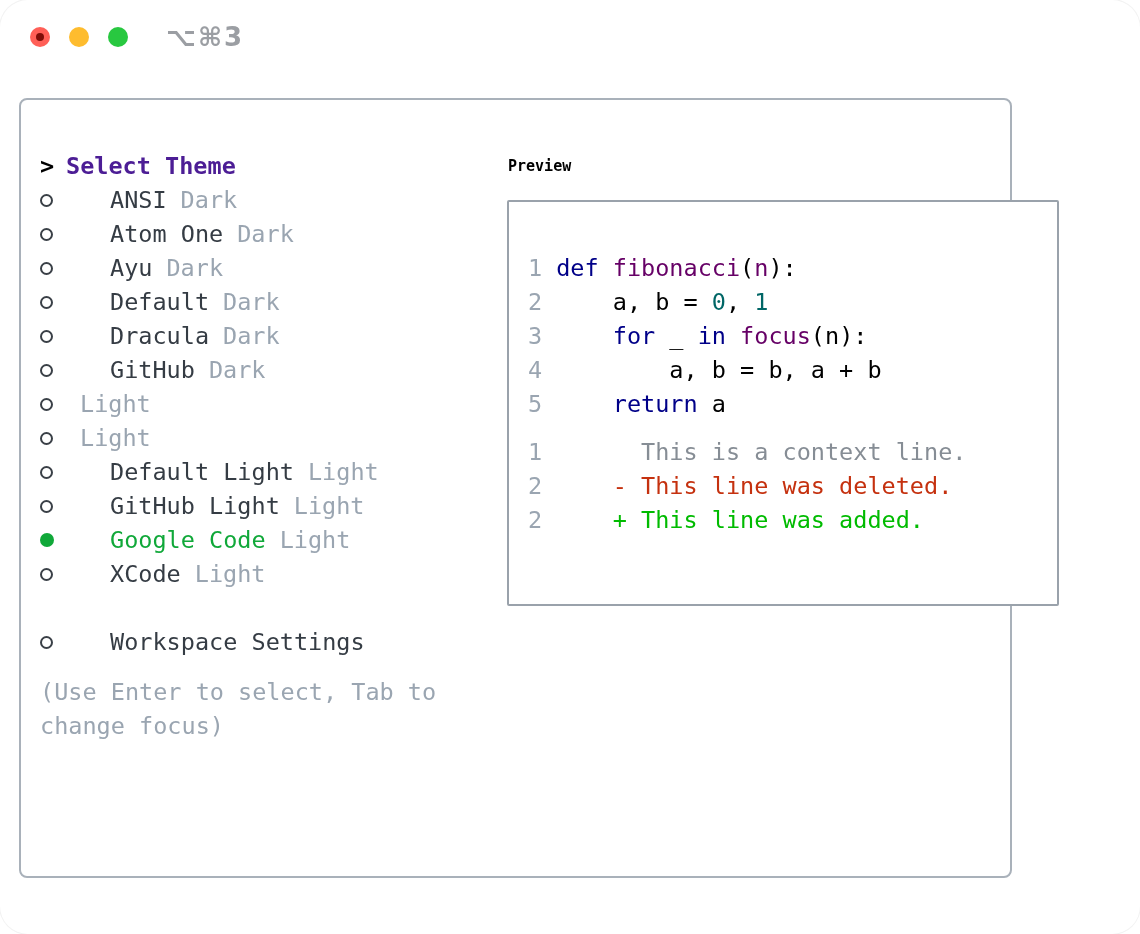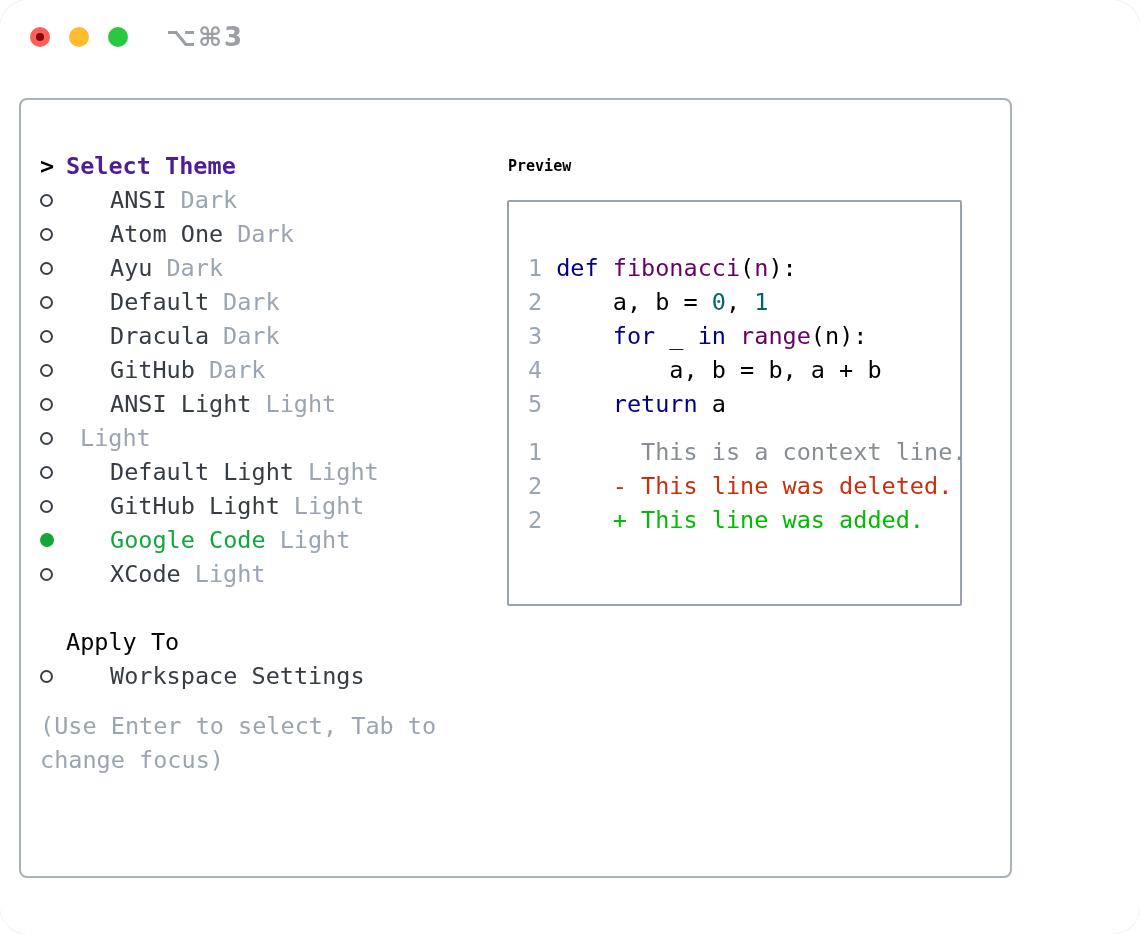--- a/index.html
+++ b/index.html
@@ -68,21 +68,21 @@
   .help { color: var(--muted); margin-top: 16px; }
   .help .row { display: block; }
   
   .preview-title {
     position: absolute; left: 479px; top: 49px;
     height: 34px; line-height: 34px;
     font-size: 15px; font-weight: bold; color: #000; margin-left: 8px;
   }
   .preview-box {
     position: absolute; left: 486px; top: 100px;
-    width: 455px; height: 406px;
+    width: 552px; height: 406px;
     border: 2px solid var(--box-border);
     border-radius: 2px;
     box-sizing: border-box;
     background: #fff;
   }
   .code-pad { position: absolute; left: 19px; top: 49px; }
   .crow { height: 34px; line-height: 34px; white-space: pre; font-size: 23.5px; }
   .lineno { color: var(--lineno); margin-right: 14px; }
   .diff-block { margin-top: 14px; }
   .tok-keyword  { color: var(--keyword); }
@@ -114,50 +114,49 @@
         <span class="marker-col arrow">&gt;</span><span class="picker-title">Select Theme</span>
       </div>
 
       <div id="theme-list">
           <div class="row"><span class="bullet"></span><span class="item-label">ANSI</span><span class="item-variant">Dark</span></div>
           <div class="row"><span class="bullet"></span><span class="item-label">Atom One</span><span class="item-variant">Dark</span></div>
           <div class="row"><span class="bullet"></span><span class="item-label">Ayu</span><span class="item-variant">Dark</span></div>
           <div class="row"><span class="bullet"></span><span class="item-label">Default</span><span class="item-variant">Dark</span></div>
           <div class="row"><span class="bullet"></span><span class="item-label">Dracula</span><span class="item-variant">Dark</span></div>
           <div class="row"><span class="bullet"></span><span class="item-label">GitHub</span><span class="item-variant">Dark</span></div>
-          <div class="row"><span class="bullet"></span><span class="item-label">ANSI Light</span><span class="item-variant">Light</span></div>
+          <div class="row"><span class="bullet"></span><span class="item-variant">Light</span></div>
           <div class="row"><span class="bullet"></span><span class="item-variant">Light</span></div>
           <div class="row"><span class="bullet"></span><span class="item-label">Default Light</span><span class="item-variant">Light</span></div>
           <div class="row"><span class="bullet"></span><span class="item-label">GitHub Light</span><span class="item-variant">Light</span></div>
           <div class="row"><span class="bullet selected"></span><span class="item-label selected-text">Google Code</span><span class="item-variant">Light</span></div>
           <div class="row"><span class="bullet"></span><span class="item-label">XCode</span><span class="item-variant">Light</span></div>
         </div>
 
       <div class="spacer-row"></div>
 
-      <div class="row apply-header">Apply To</div>
 
       <div id="apply-list">
           <div class="row"><span class="bullet"></span><span class="item-label">Workspace Settings</span></div>
         </div>
 
       <div class="help">
         <div class="row">(Use Enter to select, Tab to</div>
         <div class="row">change focus)</div>
       </div>
     </div>
 
     <div class="preview-title">Preview</div>
 
     <div class="preview-box">
       <div class="code-pad">
         <div id="code-block">
             <div class="crow"><span class="lineno">1</span><span class="tok-keyword">def</span><span class="tok-plain"> </span><span class="tok-function">fibonacci</span><span class="tok-plain">(</span><span class="tok-function">n</span><span class="tok-plain">):</span></div>
             <div class="crow"><span class="lineno">2</span><span class="tok-plain">    a, b = </span><span class="tok-number">0</span><span class="tok-plain">, </span><span class="tok-number">1</span></div>
-            <div class="crow"><span class="lineno">3</span><span class="tok-plain">    </span><span class="tok-keyword">for</span><span class="tok-plain"> _ </span><span class="tok-keyword">in</span><span class="tok-plain"> </span><span class="tok-function">range</span><span class="tok-plain">(n):</span></div>
+            <div class="crow"><span class="lineno">3</span><span class="tok-plain">    </span><span class="tok-keyword">for</span><span class="tok-plain"> _ </span><span class="tok-keyword">in</span><span class="tok-plain"> </span><span class="tok-function">focus</span><span class="tok-plain">(n):</span></div>
             <div class="crow"><span class="lineno">4</span><span class="tok-plain">        a, b = b, a + b</span></div>
             <div class="crow"><span class="lineno">5</span><span class="tok-plain">    </span><span class="tok-keyword">return</span><span class="tok-plain"> a</span></div>
           </div>
         <div id="diff-block" class="diff-block">
             <div class="crow"><span class="lineno">1</span><span class="tok-context">      This is a context line.</span></div>
             <div class="crow"><span class="lineno">2</span><span class="tok-deleted">    - This line was deleted.</span></div>
             <div class="crow"><span class="lineno">2</span><span class="tok-added">    + This line was added.</span></div>
           </div>
       </div>
     </div>

